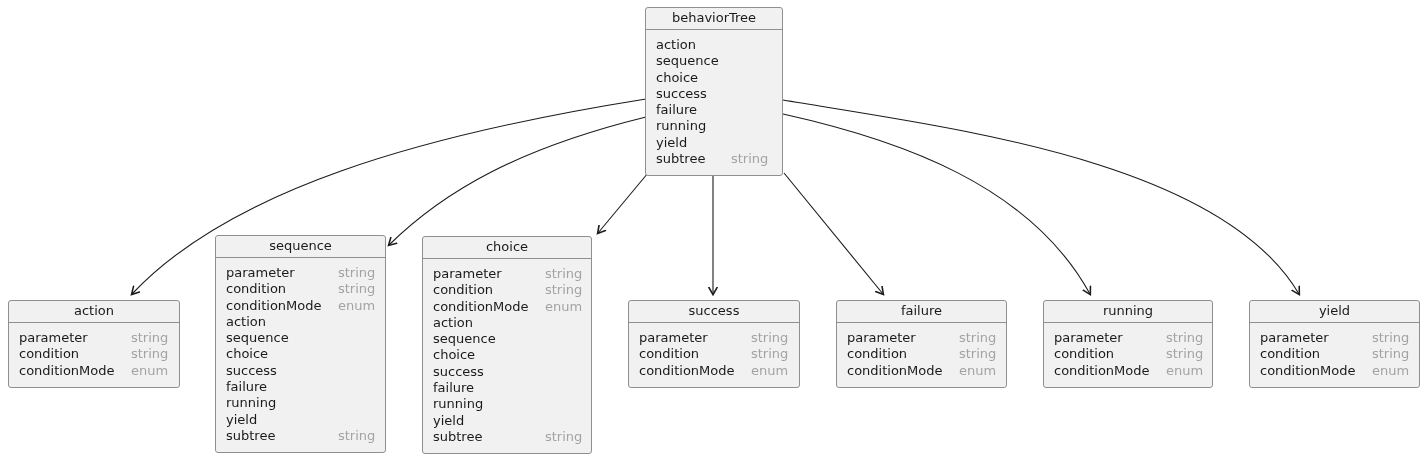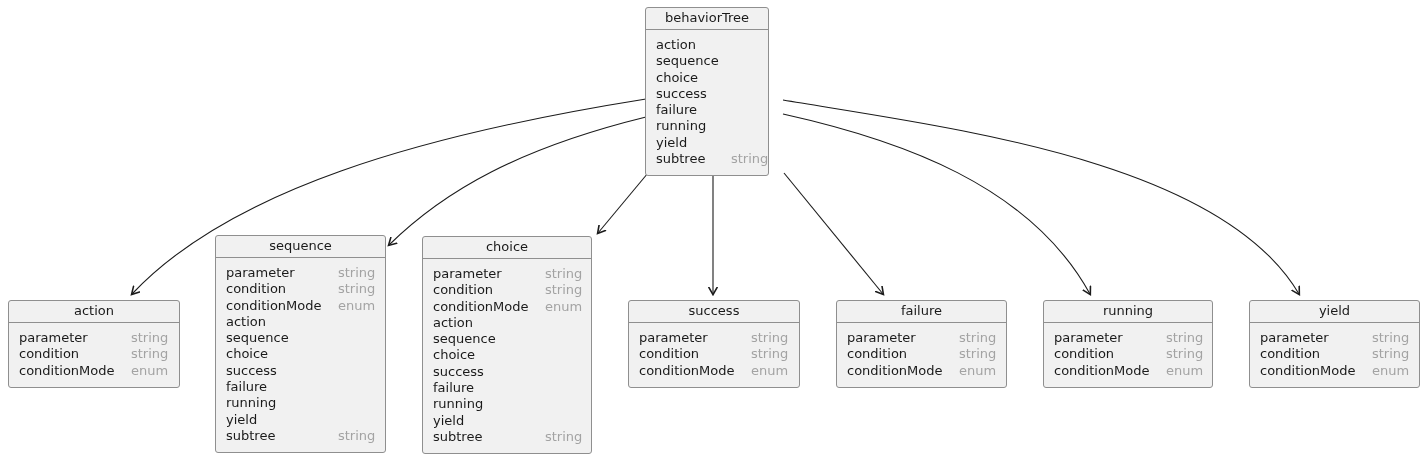--- a/index.html
+++ b/index.html
@@ -55,21 +55,21 @@
         <path d="M 646 99 C 420 135, 230 190, 132 294" class="edge" marker-end="url(#arrowhead)"></path>
         <path d="M 646 117 C 520 148, 445 190, 389 245" class="edge" marker-end="url(#arrowhead)"></path>
         <path d="M 648 173 L 598 233" class="edge" marker-end="url(#arrowhead)"></path>
         <path d="M 713 173 L 713 294" class="edge" marker-end="url(#arrowhead)"></path>
         <path d="M 784 173 L 883 294" class="edge" marker-end="url(#arrowhead)"></path>
         <path d="M 783 114 C 900 140, 1030 185, 1090 294" class="edge" marker-end="url(#arrowhead)"></path>
         <path d="M 783 100 C 950 128, 1220 160, 1299 294" class="edge" marker-end="url(#arrowhead)"></path>
       </g>
   </svg>
   <div id="nodes">
-      <div class="node" style="left: 645px; top: 7px; width: 124px;">
+      <div class="node" style="left: 645px; top: 7px; width: 138px;">
         <div class="node-title">behaviorTree</div>
         <div class="node-body">
           <div class="frow">
             <span class="fname" style="width: 75px;">action</span>
             <span class="ftype"></span>
           </div>
           <div class="frow">
             <span class="fname" style="width: 75px;">sequence</span>
             <span class="ftype"></span>
           </div>

